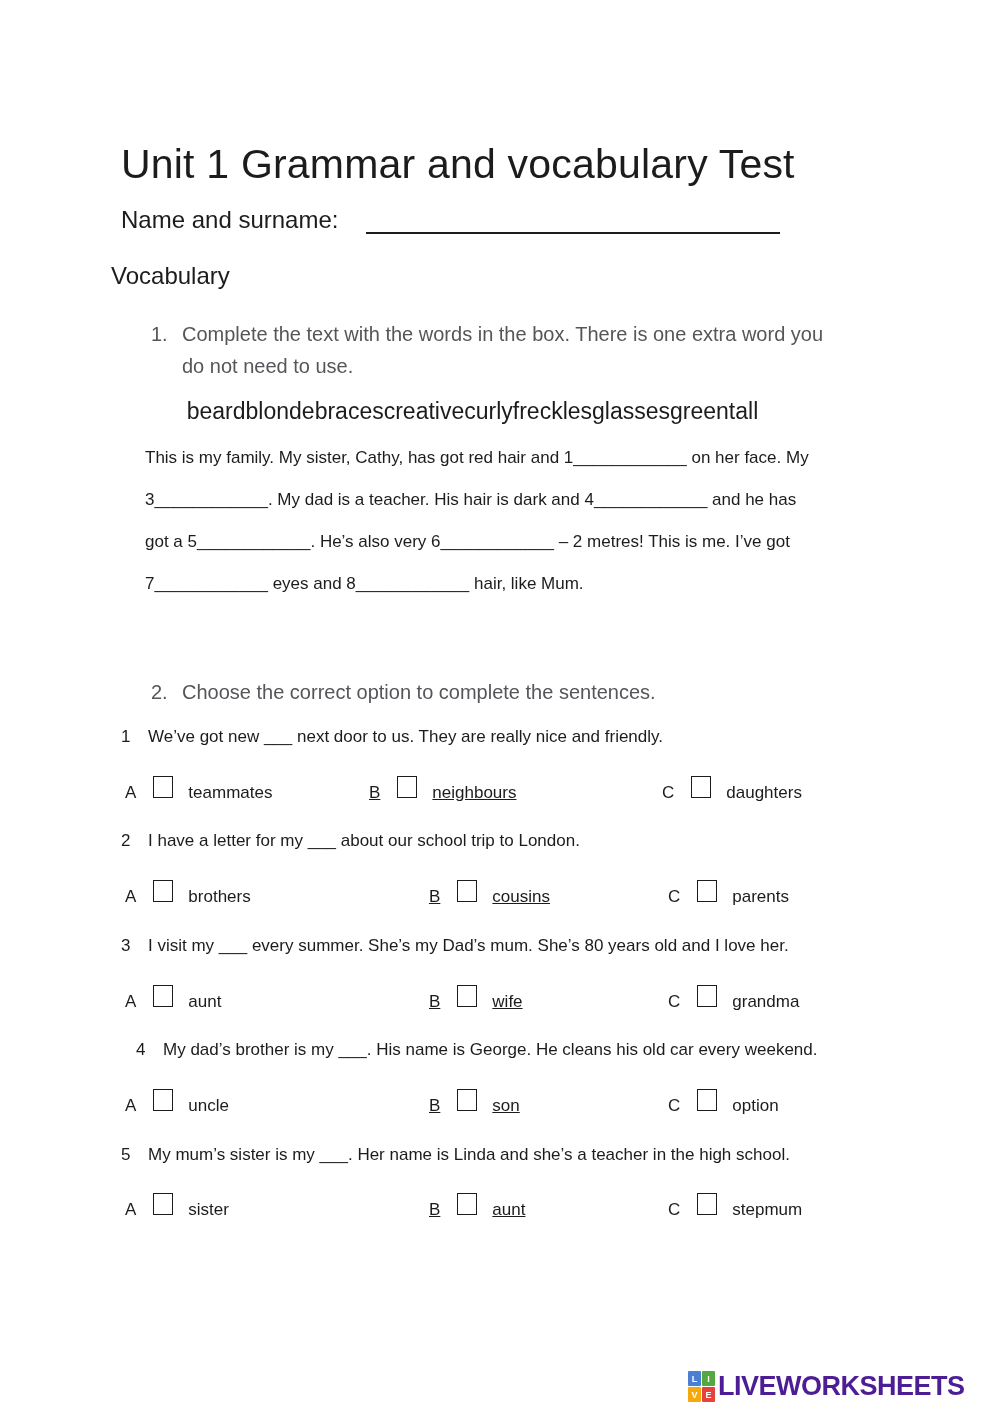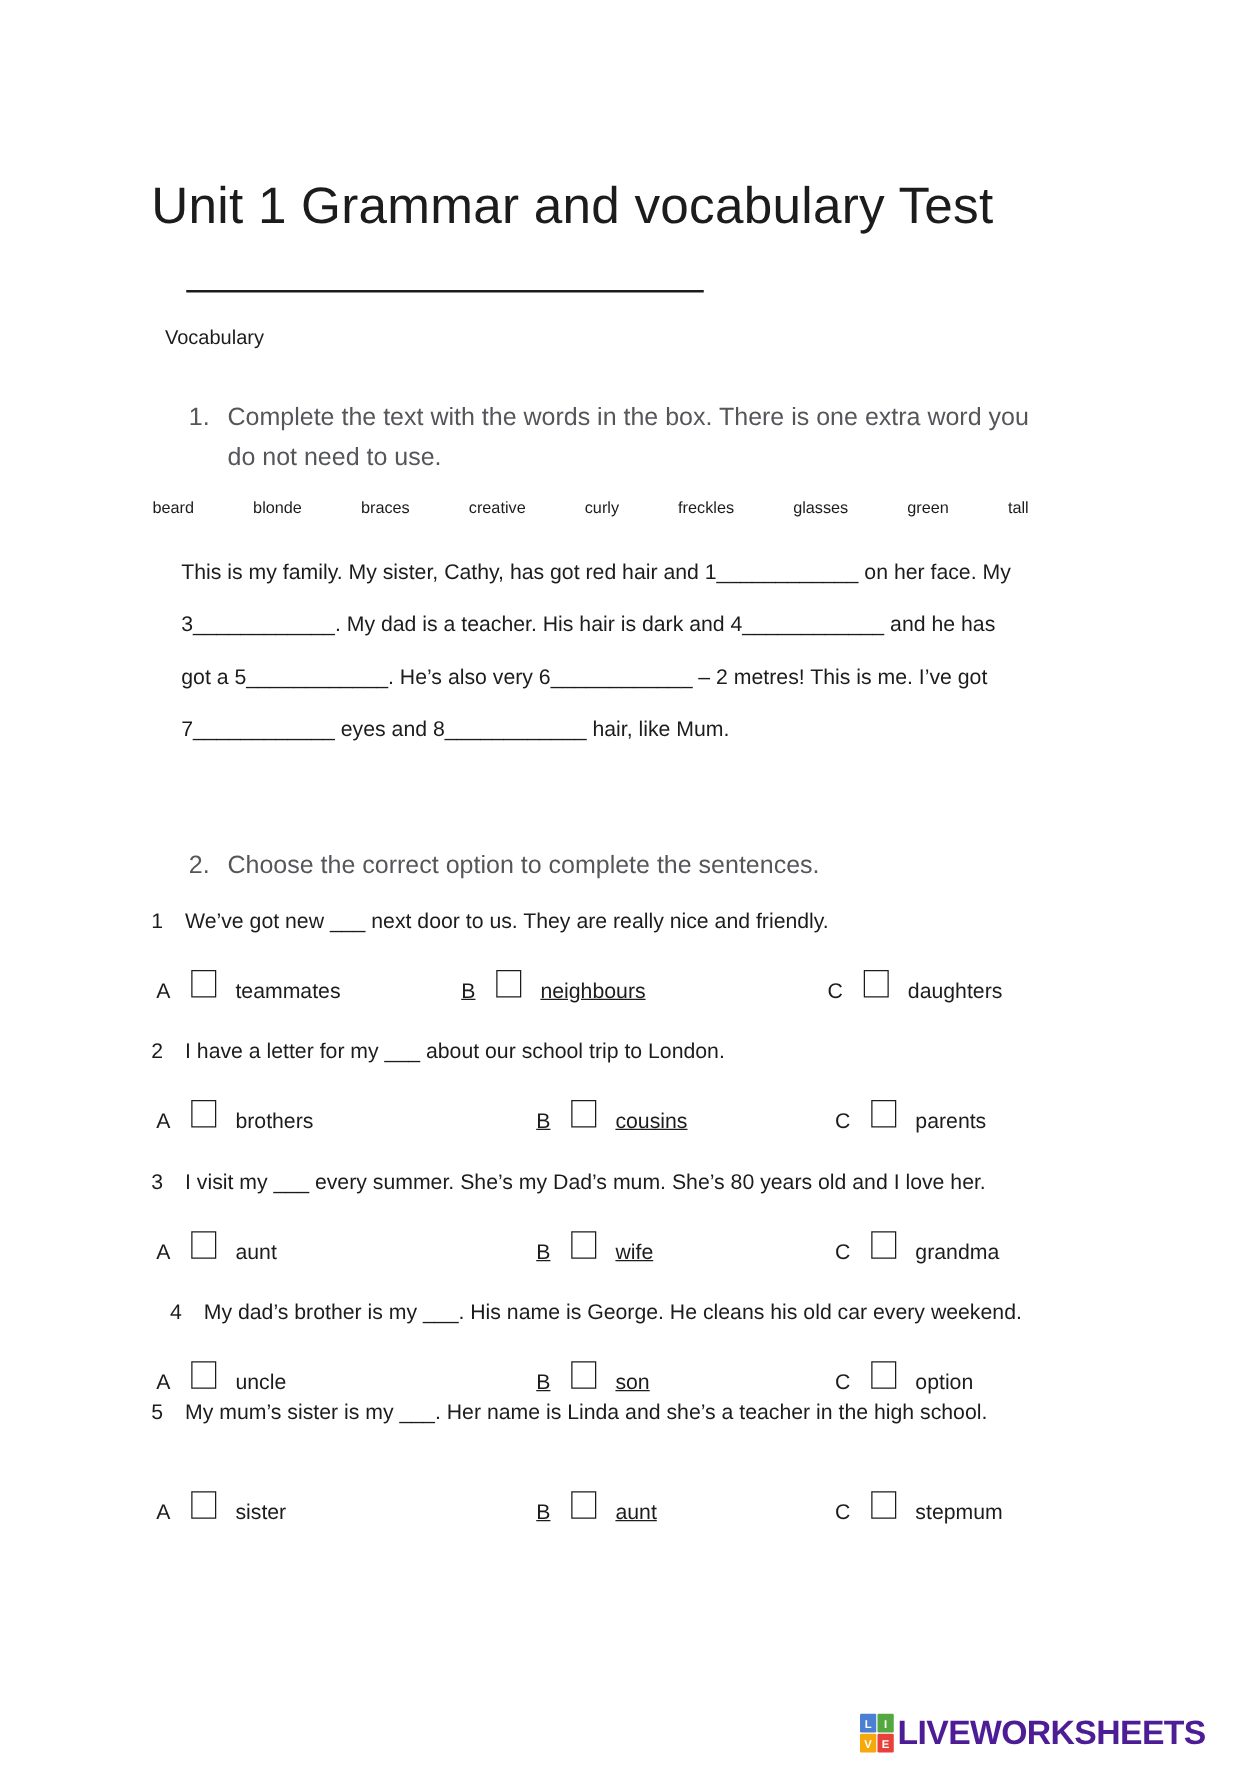--- a/index.html
+++ b/index.html
@@ -12,39 +12,39 @@
     overflow: hidden;
   }
   .abs { position: absolute; }
 
   .doc-title { left: 121px; top: 141px; font-size: 41px; letter-spacing: 0.2px; }
 
   .name-row { left: 121px; top: 206px; font-size: 24px; display: flex; align-items: flex-end; }
   .name-blank { display: inline-block; width: 414px; height: 28px;
     border-bottom: 2px solid #1c1c1c; margin-left: 28px; }
 
-  .vocab-heading { left: 132px; top: 262px; font-size: 16px; }
+  .vocab-heading { left: 111px; top: 262px; font-size: 24px; }
 
   .instr { display: flex; font-size: 20px; line-height: 32px; color: #55565a; }
   .instr .num { width: 31px; flex: 0 0 31px; }
   .instr-1 { left: 151px; top: 318px; }
   .instr-1 .txt { width: 658px; }
   .instr-2 { left: 151px; top: 676px; }
 
   .word-bank { left: 122px; top: 398px; width: 701px;
-    display: flex; justify-content: space-between; font-size: 13px; }
+    display: flex; justify-content: center; font-size: 23px; }
 
   .cloze { left: 145px; top: 437px; width: 760px; font-size: 17px; }
   .cloze .cloze-line { height: 42px; line-height: 42px; white-space: nowrap; }
 
   .question { font-size: 17px; left: 121px; white-space: nowrap; }
   .question .qnum { display: inline-block; width: 27px; }
   .question.q-indent { padding-left: 15px; }
   .q1 { top: 727px; } .q2 { top: 831px; } .q3 { top: 936px; }
-  .q4 { top: 1040px; } .q5 { top: 1120px; }
+  .q4 { top: 1040px; } .q5 { top: 1145px; }
 
   .opts { left: 4px; width: 999px; height: 32px; font-size: 17px; }
   .o1 { top: 776px; } .o2 { top: 880px; } .o3 { top: 985px; }
   .o4 { top: 1089px; } .o5 { top: 1193px; }
   .opt { position: absolute; white-space: nowrap; }
   .opt-a { left: 121px; }
   .opt-b { left: 425px; text-decoration: underline; }
   .opt-c { left: 664px; }
   .o1 .opt-b { left: 365px; }
   .o1 .opt-c { left: 658px; }
@@ -60,20 +60,21 @@
   .cell-l { background: #4A7FD4; } .cell-i { background: #53A83F; }
   .cell-v { background: #F6A90C; } .cell-e { background: #E8403A; }
   .brand-name { font-size: 27px; font-weight: bold; color: #4c1d95; letter-spacing: -0.5px; }
 </style>
 </head>
 <body>
 
 <h1 class="abs doc-title" style="font-weight:normal;">Unit 1  Grammar and vocabulary Test</h1>
 
 <div class="abs name-row">
+  <span>Name and surname:</span>
   <span class="name-blank"></span>
 </div>
 
 <h2 class="abs vocab-heading" style="font-weight:normal;">Vocabulary</h2>
 
 <div class="abs instr instr-1">
   <span class="num">1.</span>
   <span class="txt">Complete the text with the words in the box. There is one extra word you do not need to use.</span>
 </div>
 

